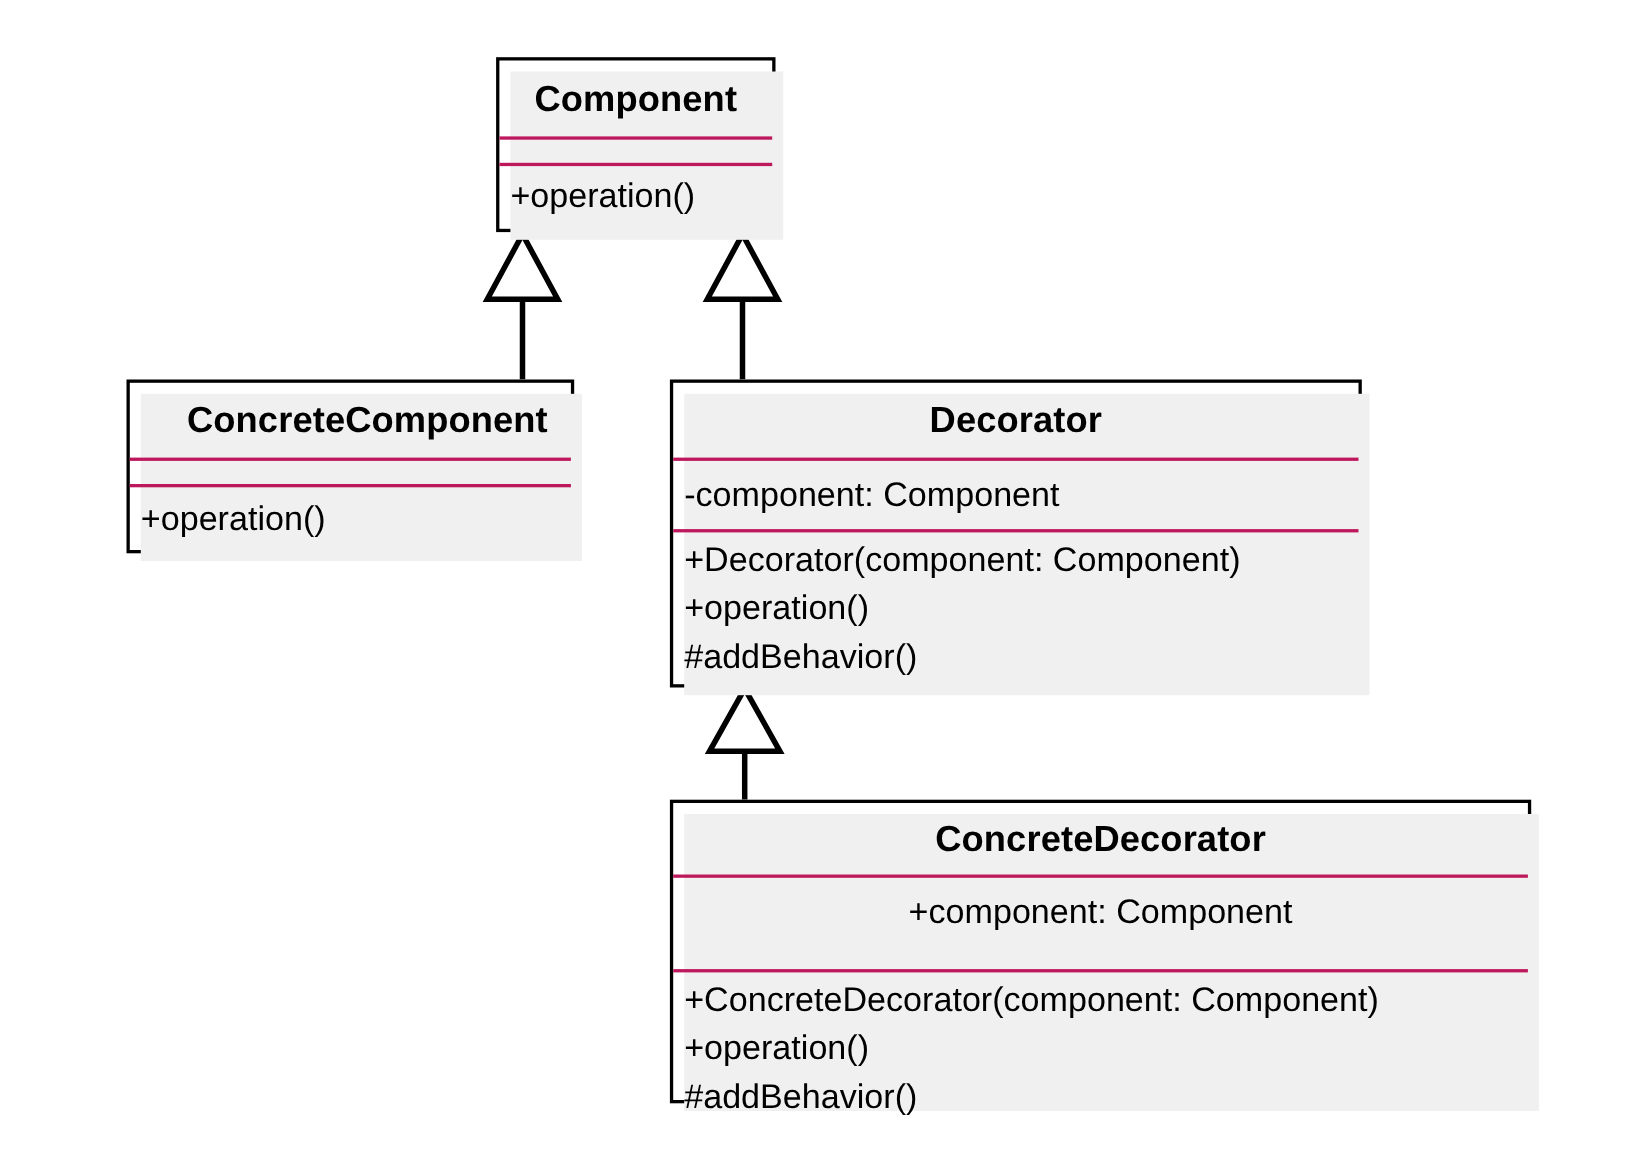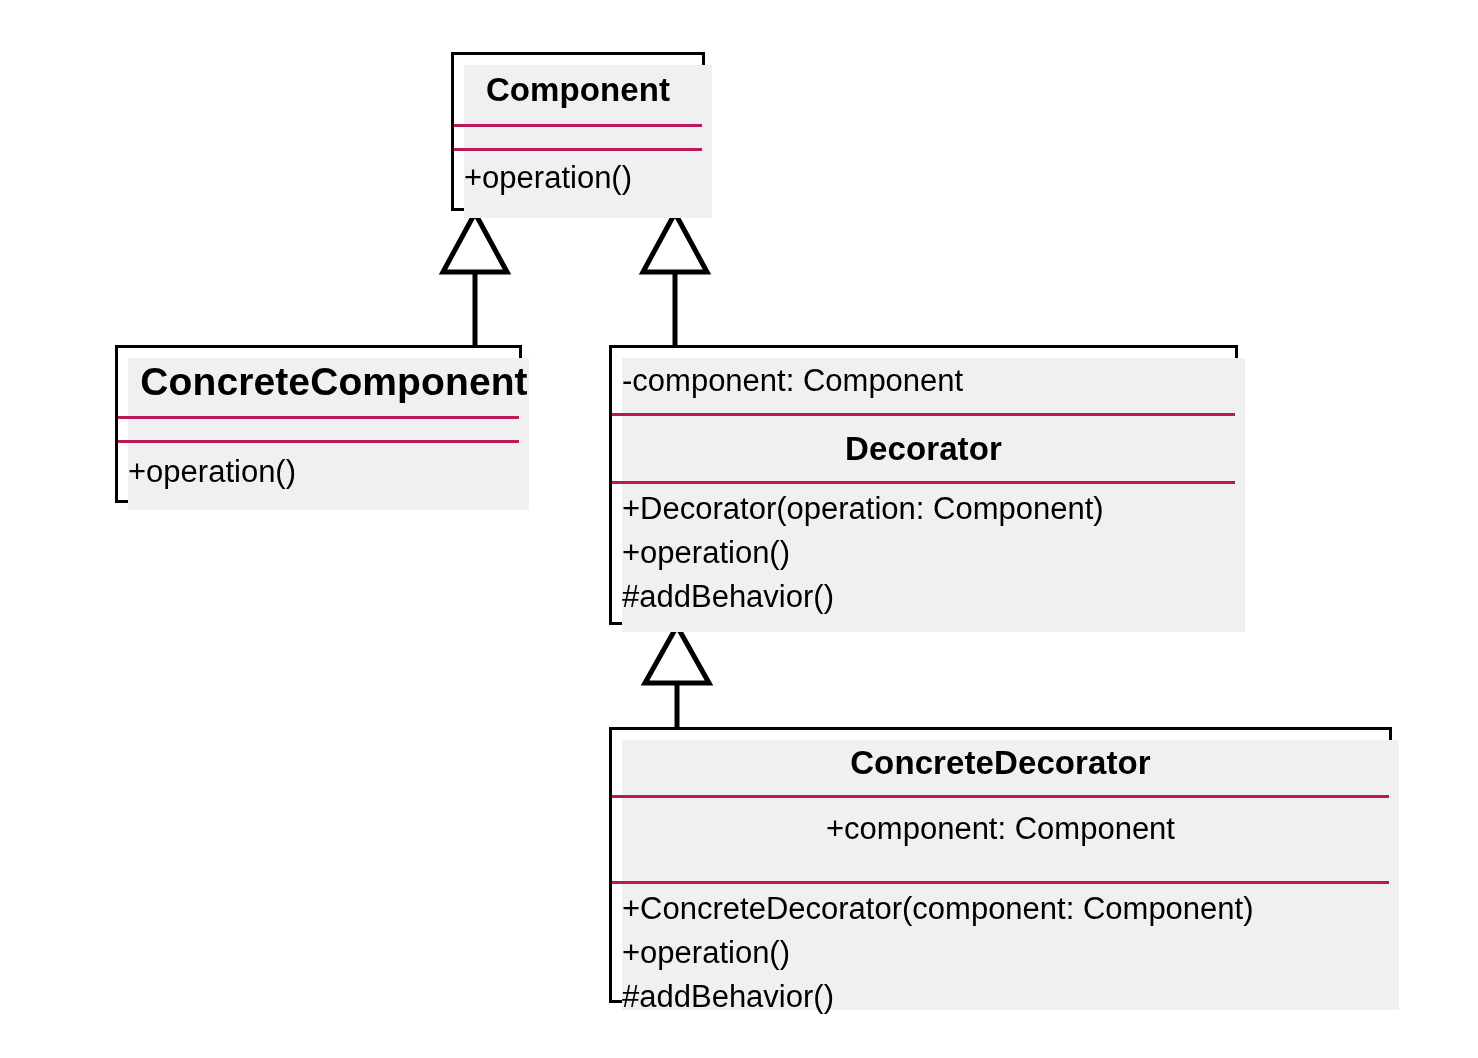--- a/index.html
+++ b/index.html
@@ -79,21 +79,21 @@
   }
   .members.empty-compartment { padding: 0; }
 
   
   #box-component        { left: 451px; top: 52px;  width: 254px; height: 159px; }
   #box-component .c-title   { height: 69px; font-size: 33px; }
   #box-component .c-attrs   { height: 24px; }
   #box-component .c-methods { height: 57px; font-size: 31px; line-height: 38px; }
 
   #box-concrete-component { left: 115px; top: 345px; width: 407px; height: 158px; }
-  #box-concrete-component .c-title   { height: 68px; font-size: 39px; margin-left: 31px; }
+  #box-concrete-component .c-title   { height: 68px; font-size: 33px; margin-left: 31px; }
   #box-concrete-component .c-attrs   { height: 24px; }
   #box-concrete-component .c-methods { height: 60px; font-size: 31px; line-height: 38px; }
 
   #box-decorator { left: 609px; top: 345px; width: 629px; height: 280px; }
   #box-decorator .c-title   { height: 68px; font-size: 33px; }
   #box-decorator .c-attrs   { height: 65px; font-size: 31px; line-height: 38px; }
   #box-decorator .c-methods { height: 141px; font-size: 31px; line-height: 44px; }
 
   #box-concrete-decorator { left: 609px; top: 727px; width: 783px; height: 276px; }
   #box-concrete-decorator .c-title   { height: 65px; font-size: 33px; }
@@ -133,26 +133,26 @@
 
   <div class="uml-class" id="box-concrete-component">
     <div class="compartment class-title c-title">ConcreteComponent</div>
     <div class="compartment members c-attrs empty-compartment"></div>
     <div class="compartment members c-methods">
       <div class="member">+operation()</div>
     </div>
   </div>
 
   <div class="uml-class" id="box-decorator">
+    <div class="compartment class-title c-title">Decorator</div>
     <div class="compartment members c-attrs">
       <div class="member">-component: Component</div>
     </div>
-    <div class="compartment class-title c-title">Decorator</div>
     <div class="compartment members c-methods">
-      <div class="member">+Decorator(operation: Component)</div>
+      <div class="member">+Decorator(component: Component)</div>
       <div class="member">+operation()</div>
       <div class="member">#addBehavior()</div>
     </div>
   </div>
 
   <div class="uml-class" id="box-concrete-decorator">
     <div class="compartment class-title c-title">ConcreteDecorator</div>
     <div class="compartment members c-attrs">
       <div class="member">+component: Component</div>
     </div>

